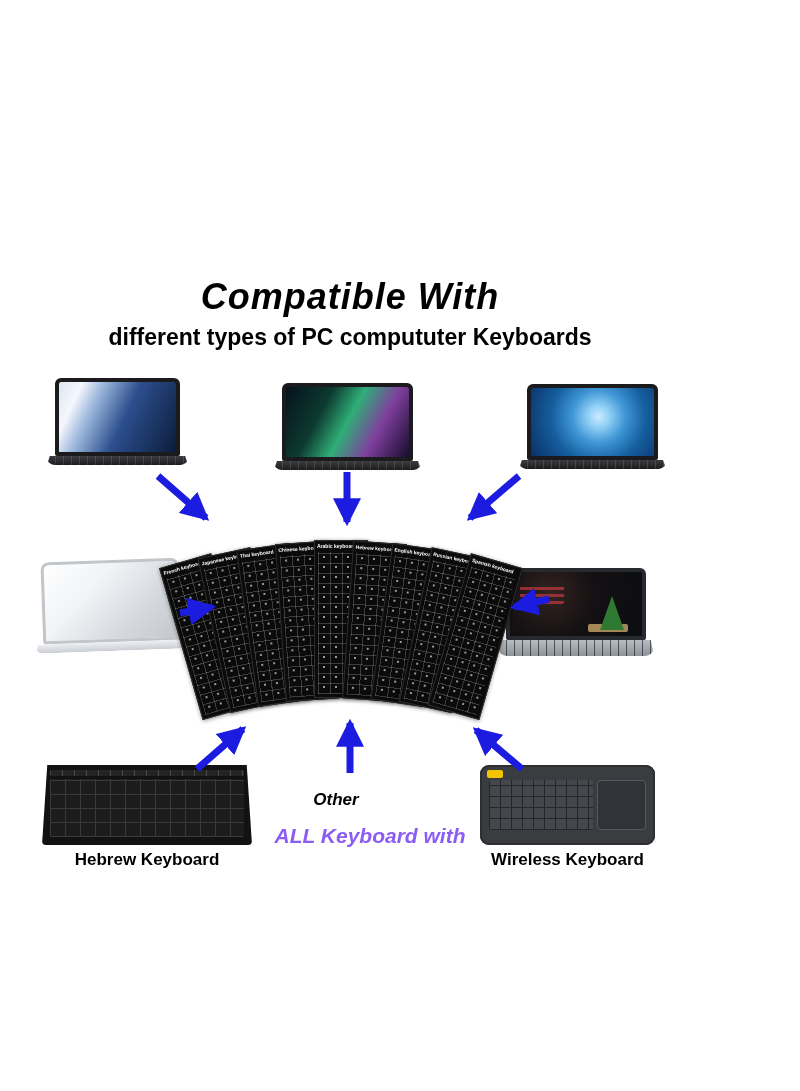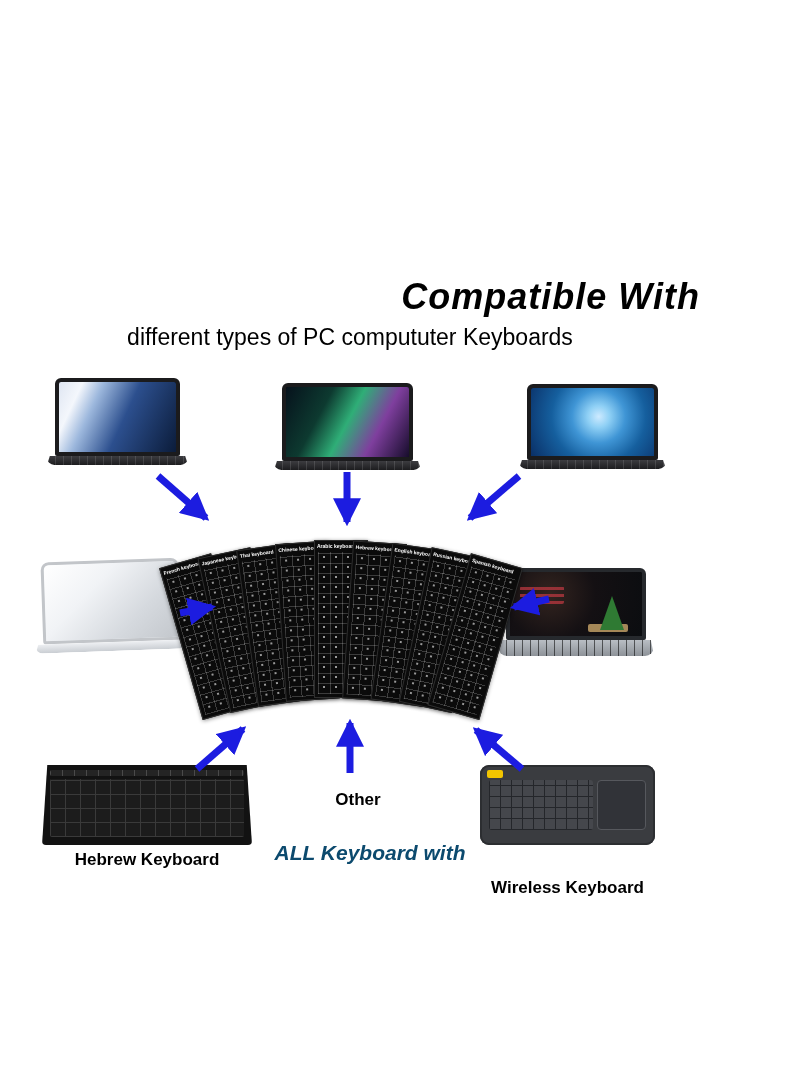--- a/index.html
+++ b/index.html
@@ -3,22 +3,22 @@
 <meta charset="utf-8">
 <style>
   html,body{margin:0;padding:0;background:#fff;}
   .canvas{
     position:relative;width:800px;height:1091px;margin:0 auto;background:#ffffff;
     font-family:"Liberation Sans",sans-serif;overflow:hidden;color:#000;
   }
 
   
   .header{position:absolute;top:276px;left:0;width:700px;text-align:center;}
-  .title{font-size:36px;font-weight:bold;font-style:italic;letter-spacing:1px;text-align:right;}
-  .subtitle{font-size:23px;font-weight:normal;margin-top:6px;}
+  .title{font-size:36px;font-weight:bold;font-style:italic;letter-spacing:1px;}
+  .subtitle{font-size:23px;font-weight:bold;margin-top:6px;}
 
   
   .laptop{position:absolute;}
   .screen{position:relative;border:4px solid #1b1b1d;border-radius:6px 6px 2px 2px;background:#000;overflow:hidden;box-sizing:border-box;}
   .screen-inner{position:absolute;inset:0;}
   .base{height:9px;background:linear-gradient(#46464a,#202022);border-radius:2px 2px 9px 9px;margin:0 -8px;clip-path:polygon(2% 0,98% 0,100% 100%,0 100%);}
   .base.keys{background:
       repeating-linear-gradient(90deg, rgba(255,255,255,.12) 0 1px, transparent 1px 8px),
       linear-gradient(#3c3c40,#1d1d1f);}
 
@@ -89,22 +89,22 @@
       repeating-linear-gradient(90deg, #24262a 0 1px, transparent 1px 11px),
       repeating-linear-gradient(0deg, #24262a 0 1px, transparent 1px 11px),
       #45474c;border-radius:3px;}
   .wireless-kb .touchpad{position:absolute;right:9px;top:15px;width:49px;height:50px;background:#313338;
       border:1px solid #56585d;border-radius:4px;box-sizing:border-box;}
   .wireless-kb .accent{position:absolute;left:7px;top:5px;width:16px;height:8px;background:#f2c500;border-radius:2px;}
 
   
   .kb-label{position:absolute;font-size:17px;font-weight:bold;text-align:center;}
   .label-wired{left:32px;top:850px;width:230px;}
-  .label-wireless{left:455px;top:850px;width:225px;margin-top:28px;}
-  .label-other{left:298px;top:790px;width:120px;}
+  .label-wireless{left:455px;top:850px;width:225px;}
+  .label-other{left:276px;top:790px;width:120px;font-style:italic;}
   .red-note{position:absolute;left:248px;top:824px;width:244px;text-align:center;
       color:#f00000;font-size:21px;font-weight:bold;font-style:italic;line-height:1.15;}
 
   
   .arrows{position:absolute;inset:0;pointer-events:none;}
 </style>
 </head>
 <body>
 
 <div class="canvas">
@@ -194,21 +194,21 @@
     <div class="kb-keys"></div>
   </div>
   <div class="wireless-kb">
     <div class="accent"></div>
     <div class="kb-keys"></div>
     <div class="touchpad"></div>
   </div>
 
   <div class="kb-label label-wired">Hebrew Keyboard</div>
   <div class="kb-label label-other">Other</div>
-  <div class="red-note" style="color: #0c4a6e; margin-top: 17px;">
+  <div class="red-note" style="color: #8b5cf6;">
     <div>ALL Keyboard with</div>
   </div>
   <div class="kb-label label-wireless">Wireless Keyboard</div>
 
   <svg class="arrows" width="800" height="1091" viewBox="0 0 800 1091">
     <defs>
       <marker id="ah" viewBox="0 0 4 4" markerWidth="4" markerHeight="4" refX="3.4" refY="2" orient="auto">
         <path d="M0,0 L4,2 L0,4 Z" fill="#1c1ce0"></path>
       </marker>
     </defs>

